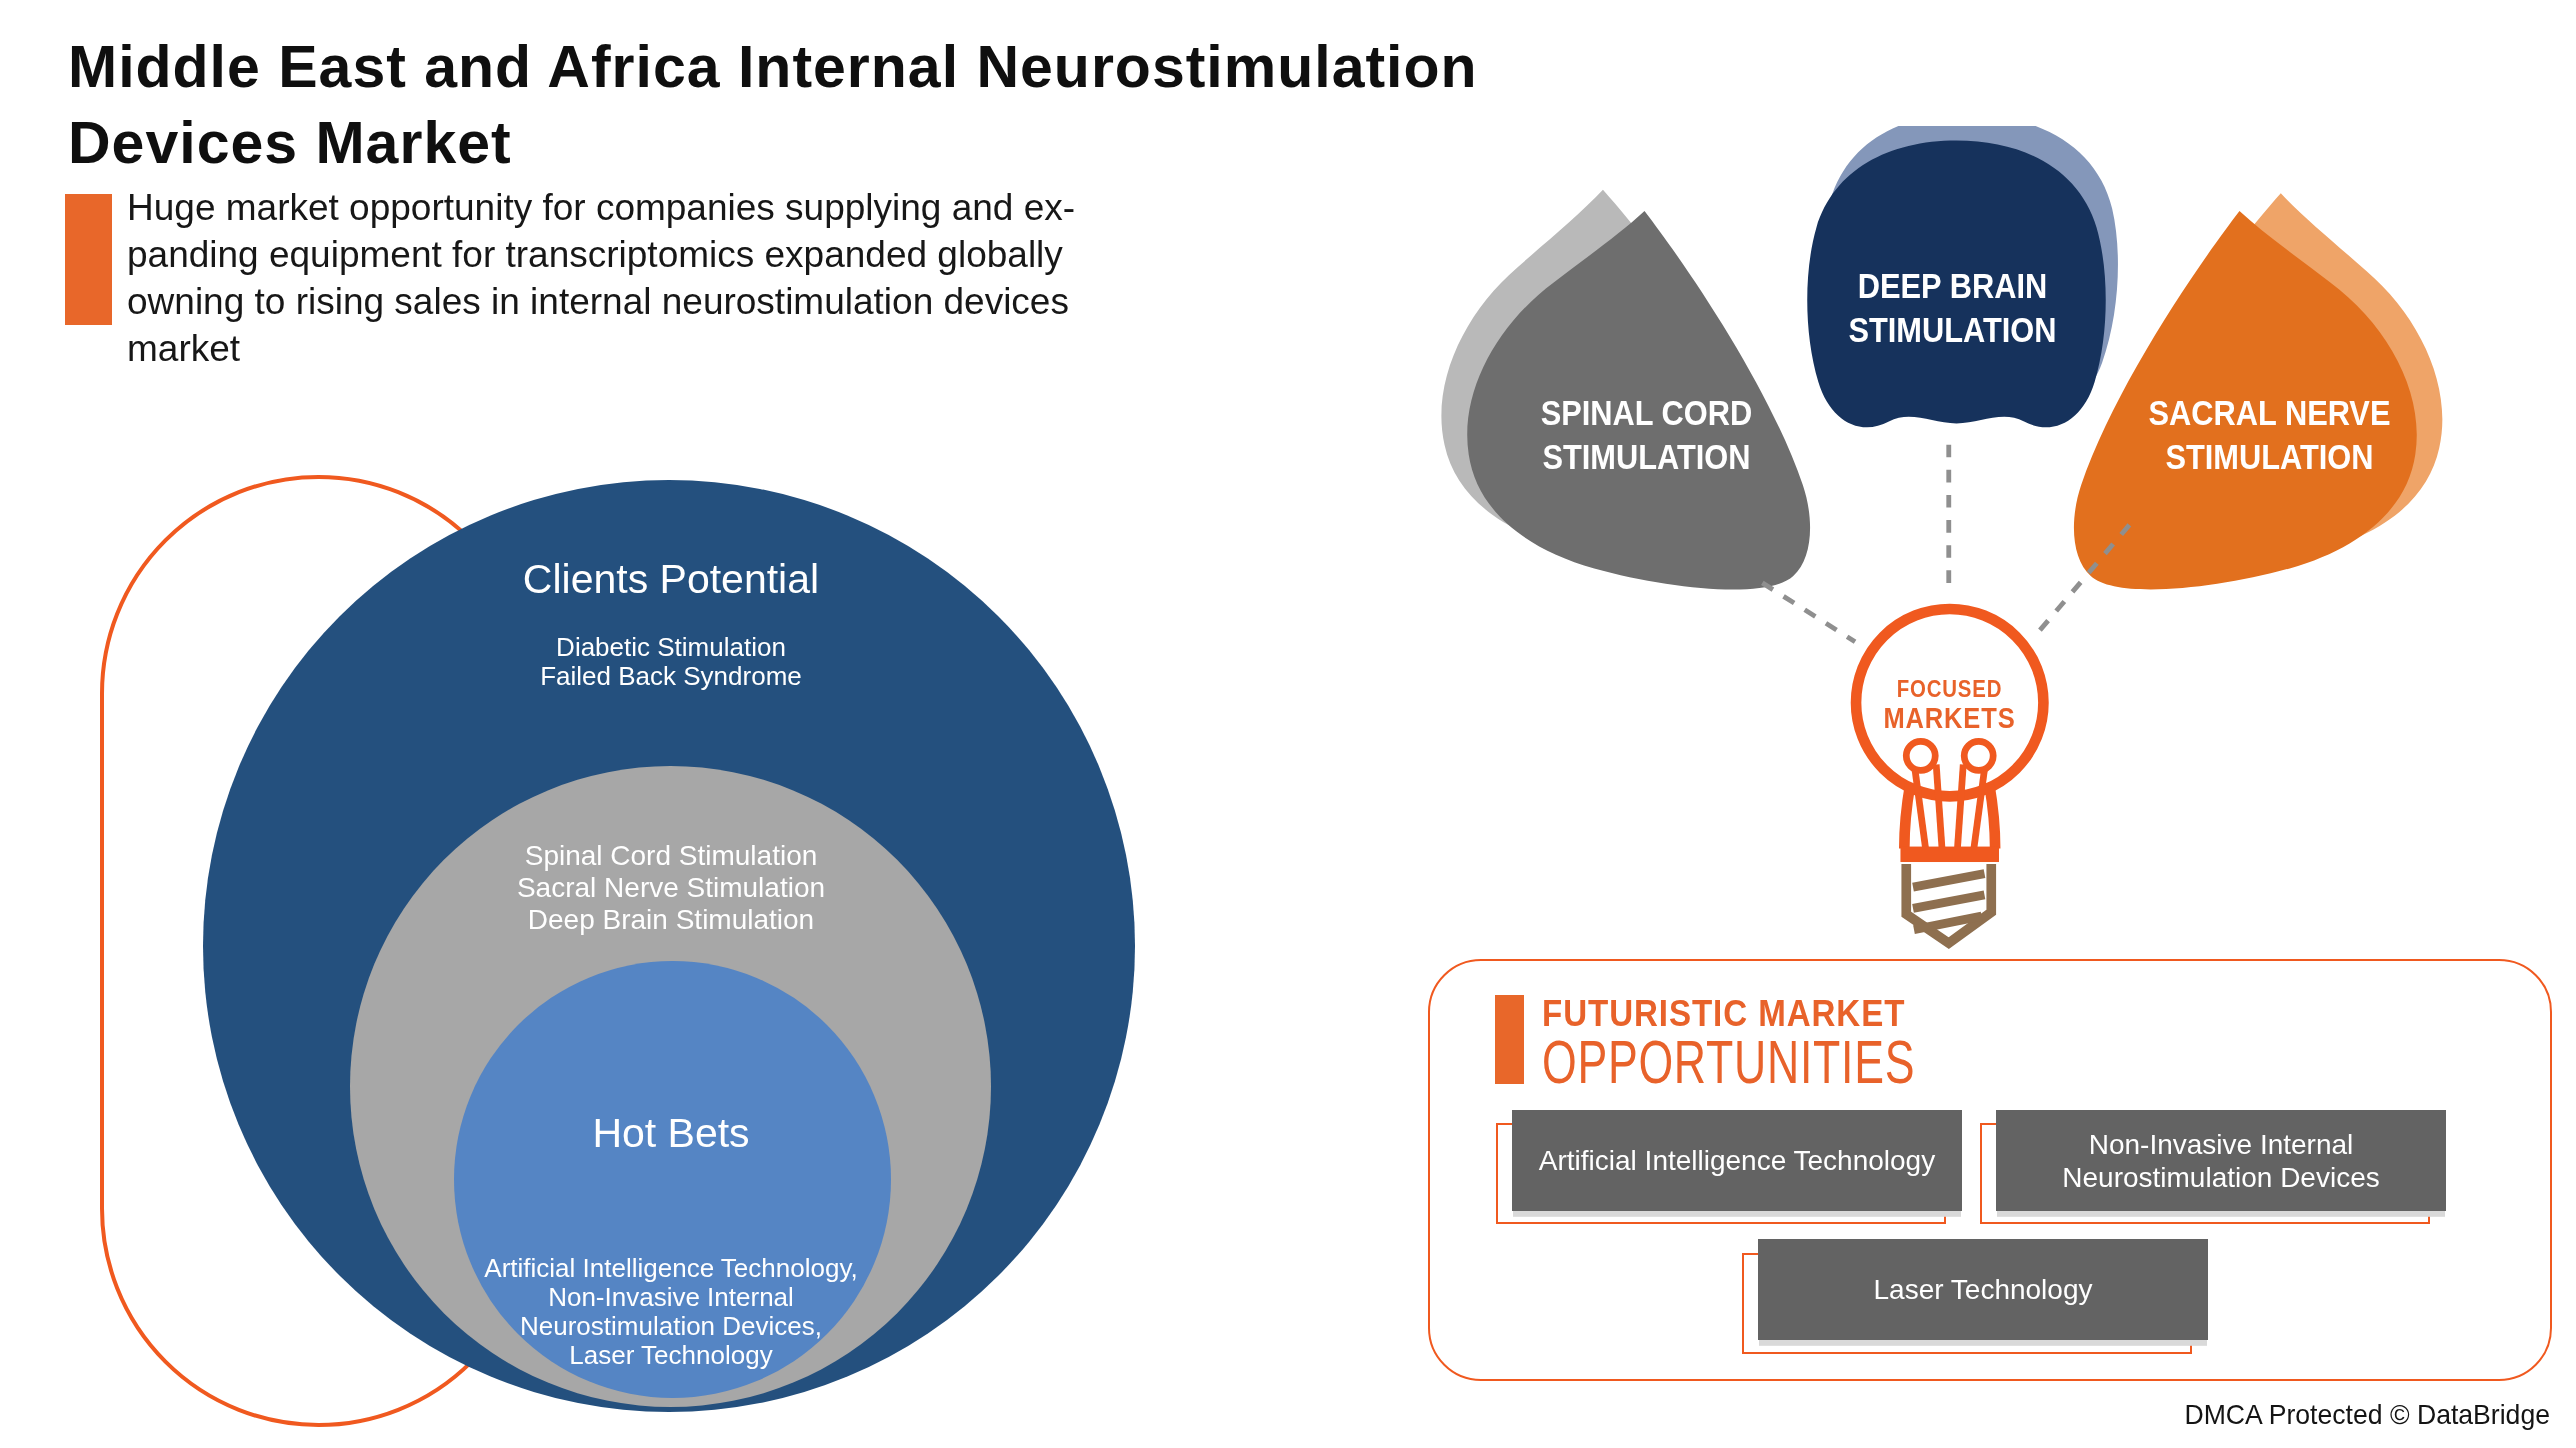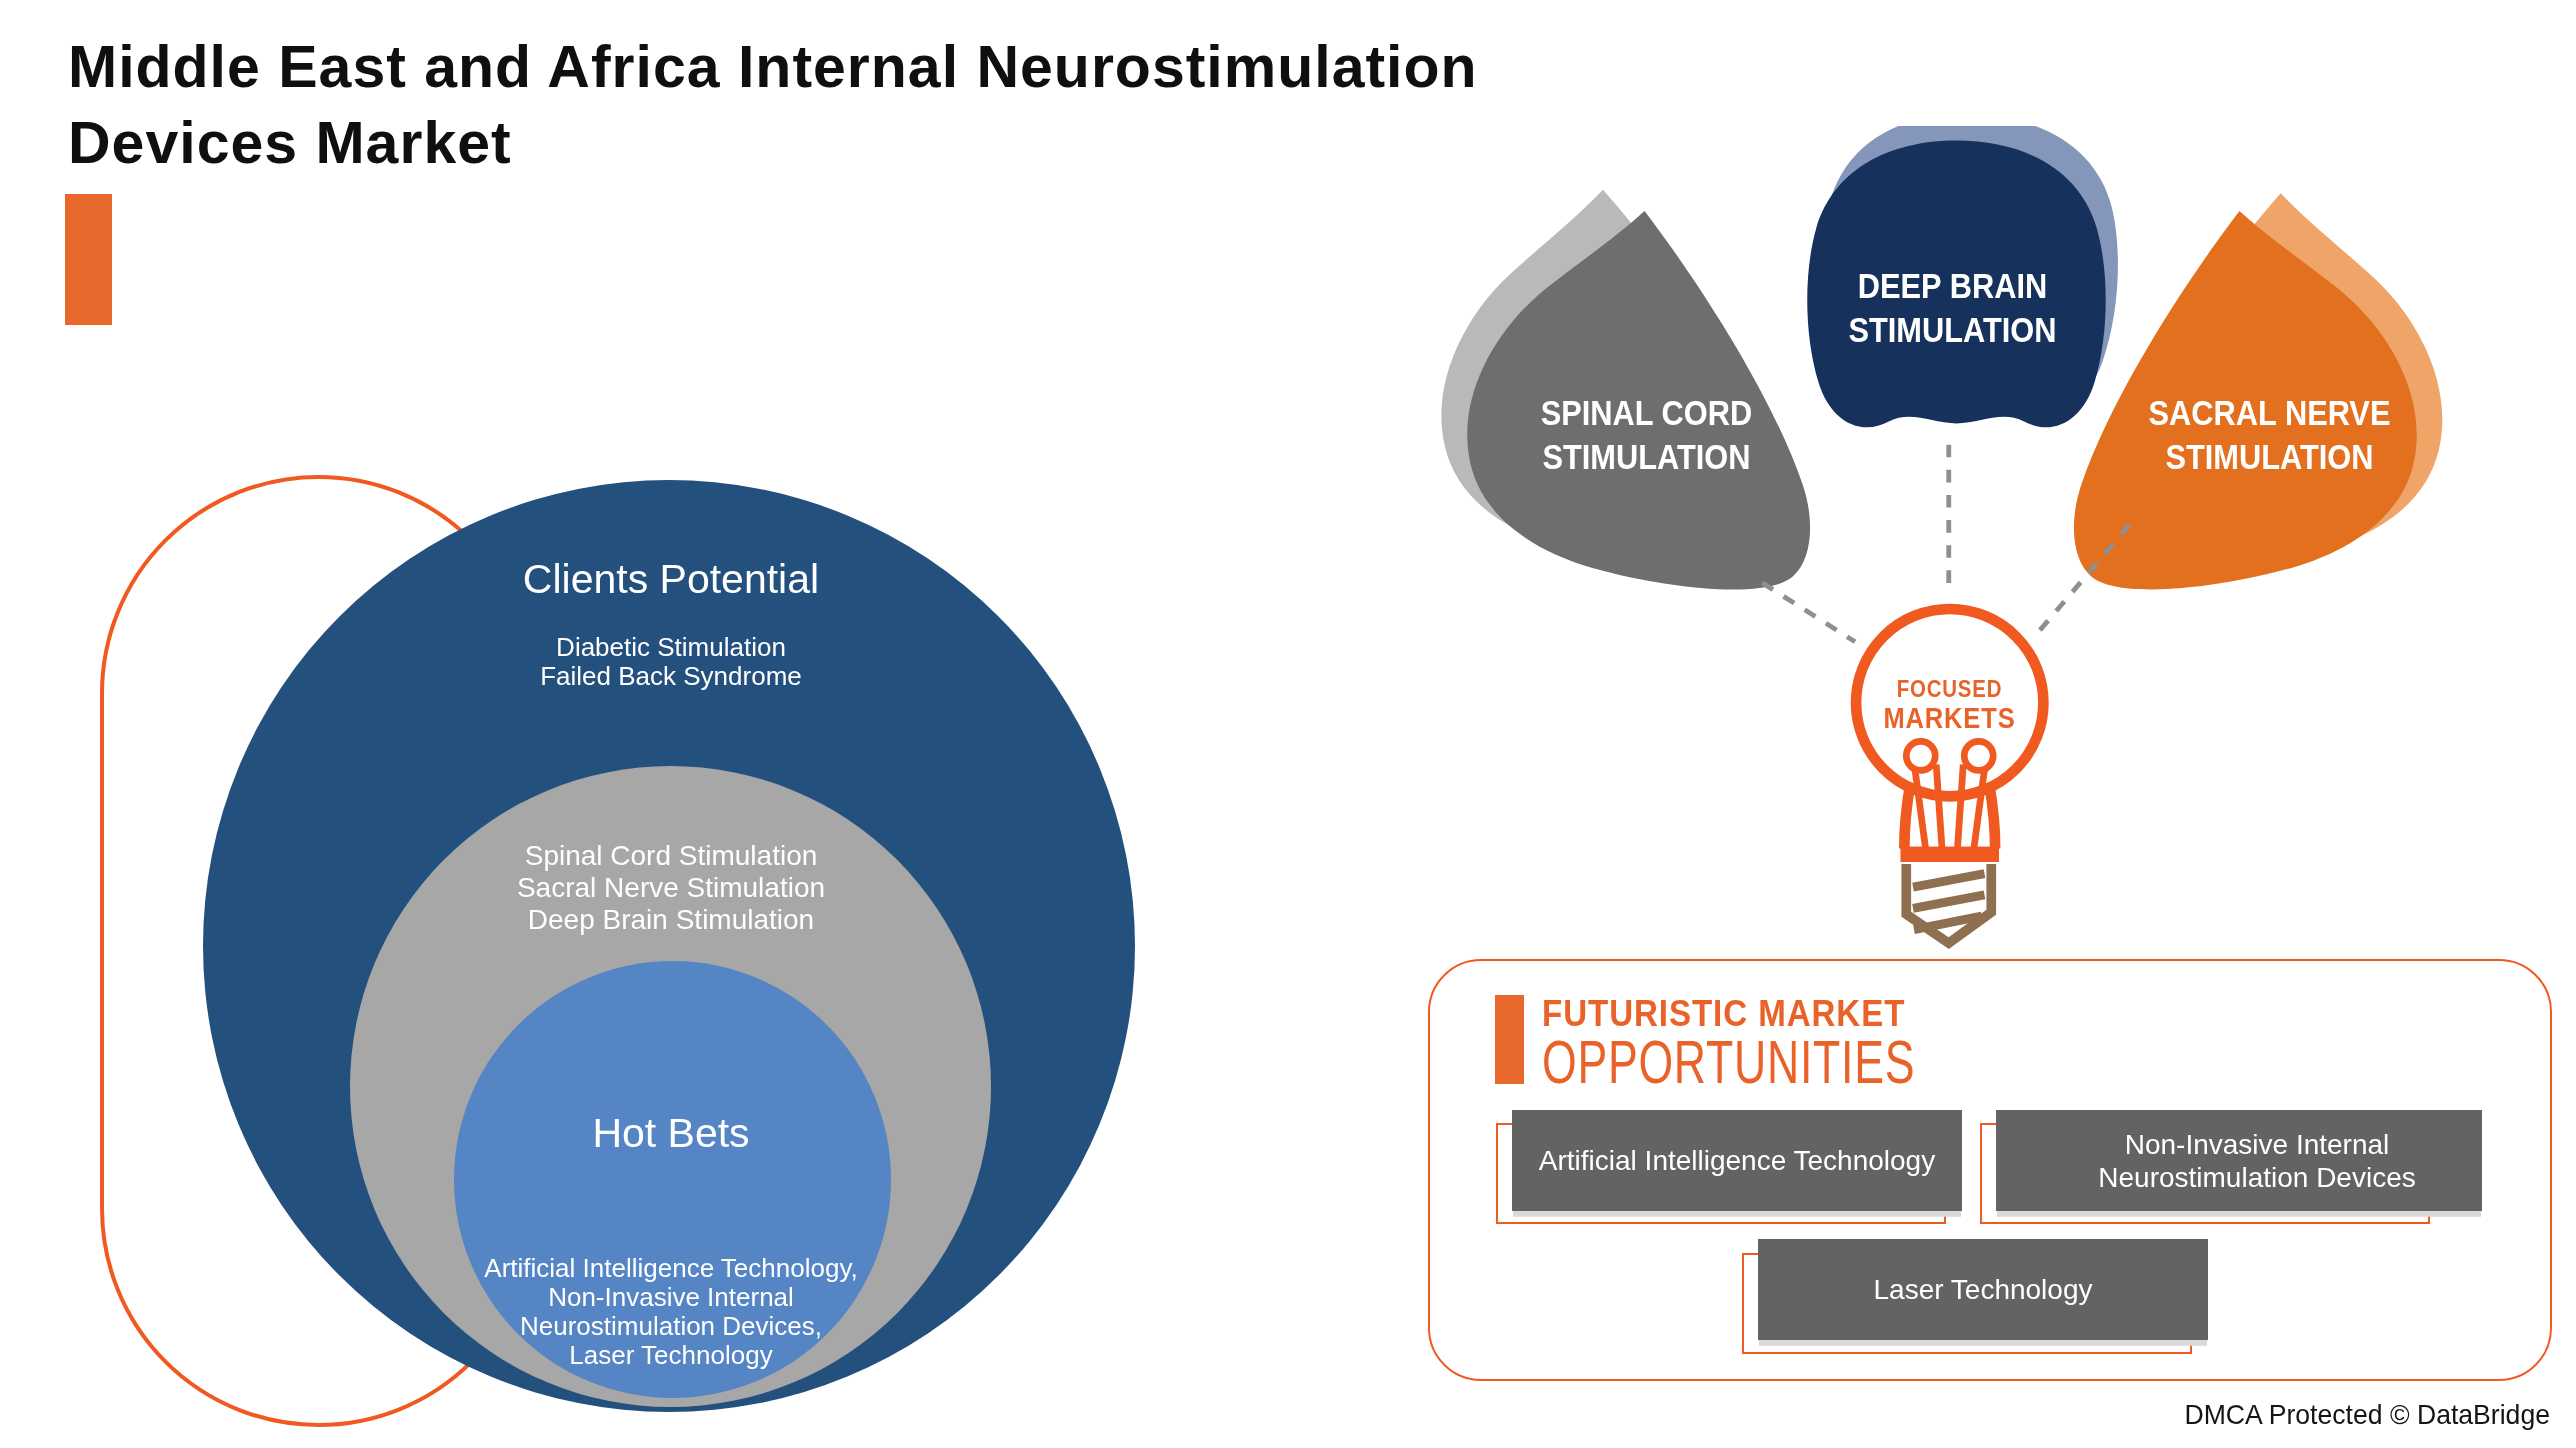--- a/index.html
+++ b/index.html
@@ -43,36 +43,42 @@
   .panel-bar{position:absolute;left:1495px;top:995px;width:29px;height:89px;background:#e8672a;}
   .panel-h1{position:absolute;left:1542px;top:993px;font-size:36px;font-weight:bold;color:#e8622a;
             letter-spacing:1px;transform:scaleX(0.92);transform-origin:left top;white-space:nowrap;}
   .panel-h2{position:absolute;left:1542px;top:1026px;font-size:62px;font-weight:400;color:#e8622a;
             letter-spacing:1px;transform:scaleX(0.72);transform-origin:left top;white-space:nowrap;}
   .opoutline{position:absolute;width:450px;height:101px;border:2.9px solid #f0591f;box-sizing:border-box;}
   .oo-1{left:1496px;top:1123px;} .oo-2{left:1980px;top:1123px;} .oo-3{left:1742px;top:1253px;}
   .opbox{position:absolute;width:450px;height:101px;background:#636363;color:#ffffff;
          display:flex;align-items:center;justify-content:center;text-align:center;
          font-size:28px;line-height:33px;box-shadow:0 6.8px 0 -1px #d9d9d9;}
-  .ob-1{left:1512px;top:1110px;} .ob-2{left:1996px;top:1110px;padding-left:36px;} .ob-3{left:1758px;top:1239px;}
+  .ob-1{left:1512px;top:1110px;} .ob-2{left:1996px;top:1110px;} .ob-3{left:1758px;top:1239px;}
   .opbox .inner{width:406px;}
 
   .dmca{position:absolute;left:2067px;top:1399px;width:483px;text-align:right;font-size:28px;
         color:#141414;transform:scaleX(0.95);transform-origin:right top;}
 </style>
 </head>
 <body>
 
 <div class="canvas">
 
   <div class="title">
     <div>Middle East and Africa Internal Neurostimulation</div>
     <div>Devices Market</div>
   </div>
   <div class="accent-bar"></div>
+  <div class="subtitle">
+    <div>Huge market opportunity for companies supplying and ex-</div>
+    <div>panding equipment for transcriptomics expanded globally</div>
+    <div>owning to rising sales in internal neurostimulation devices</div>
+    <div>market</div>
+  </div>
 
   <div class="ellipse-outline"></div>
   <div class="circle circle-outer"></div>
   <div class="circle circle-middle"></div>
   <div class="circle circle-inner"></div>
 
   <div class="venn-text venn-title vt-outer">Clients Potential</div>
   <div class="venn-text venn-items vi-outer">
     <div>Diabetic Stimulation</div>
     <div>Failed Back Syndrome</div>

